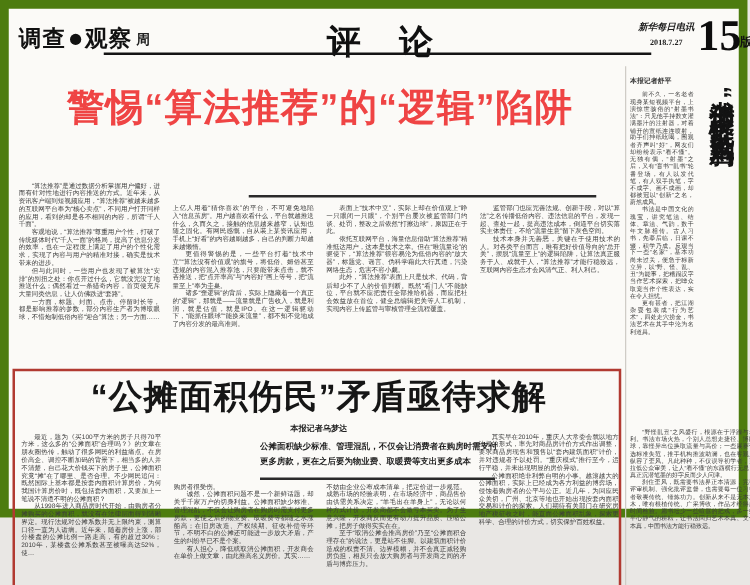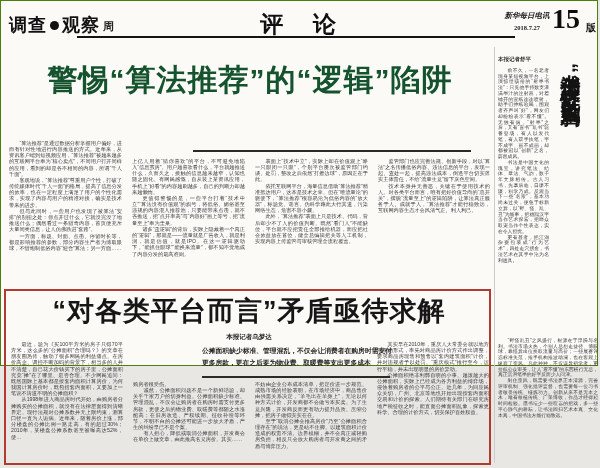--- a/index.html
+++ b/index.html
@@ -1,41 +1,41 @@
 <!DOCTYPE html>
 <html><head>
 <meta charset="utf-8">
 <style>
   html,body{margin:0;padding:0;}
   body{width:600px;height:468px;overflow:hidden;background:#e9e7e4;font-family:"Liberation Sans",sans-serif;}
-  #page{position:relative;width:598px;height:366px;background:#fbfaf7;border:1px solid #4d7c0f;box-sizing:border-box;}
+  #page{position:relative;width:598px;height:414px;background:#fbfaf7;border:7px solid #4d7c0f;box-sizing:border-box;}
   .abs{position:absolute;}
   .serif{font-family:"Liberation Serif","DejaVu Serif",serif;}
   .sans{font-family:"Liberation Sans","DejaVu Sans",sans-serif;}
   
   .half{transform:scale(0.5);transform-origin:0 0;width:200%;}
   .center{text-align:center;}
   .just{text-align:justify;text-justify:inter-ideograph;}
   .clip{overflow:hidden;}
   
   #logo{left:8px;top:12px;display:flex;align-items:center;gap:3px;}
   #logo .big{font-size:18px;font-weight:900;letter-spacing:1px;color:#111;}
   #logo-dot{width:9px;height:9px;border-radius:50%;background:#111;display:inline-block;}
   #logo-sub{width:16px;height:18px;}
   #logo-sub .half{font-size:11px;line-height:13px;font-weight:700;color:#222;}
-  #section-title{left:218px;top:8px;width:170px;font-size:23px;font-weight:700;letter-spacing:12px;color:#101010;}
+  #section-title{left:218px;top:8px;width:170px;font-size:27px;font-weight:700;letter-spacing:12px;color:#101010;}
   #head-rule{left:76px;top:35px;width:438px;height:2px;background:#141414;}
   #masthead{left:494px;top:10px;width:64px;height:12px;font-style:italic;}
   #masthead .half{font-size:15px;font-weight:700;color:#1a1a1a;text-align:center;}
   #issue-date{left:494px;top:23px;width:64px;height:10px;}
   #issue-date .half{font-size:13px;font-weight:700;color:#222;text-align:center;}
-  #page-number{left:551px;top:2px;font-size:28px;font-weight:900;color:#0d0d0d;}
+  #page-number{left:551px;top:2px;font-size:35px;font-weight:900;color:#0d0d0d;}
   #page-unit{left:585px;top:20px;font-size:10px;font-weight:700;color:#111;}
   
-  #a1-headline{left:8px;top:59px;width:482px;font-size:30px;font-weight:900;letter-spacing:1px;color:#14532d;}
+  #a1-headline{left:8px;top:59px;width:482px;font-size:30px;font-weight:900;letter-spacing:1px;color:#ef4444;}
   #a1-byline{left:8px;top:106px;width:482px;height:10px;}
   #a1-byline .half{font-size:14px;font-weight:700;color:#222;text-align:center;}
   #a1-lead{left:196px;top:119px;width:272px;height:28px;}
   #a1-lead .half{font-size:14.5px;line-height:1.85;font-weight:700;color:#1d1d1d;}
   #a1-rule{left:192px;top:149px;width:278px;height:2px;background:#2a2a2a;}
   .bodycol .half{font-size:10.4px;line-height:1.19;color:#3b3b3b;}
   .bodycol p{margin:0;text-indent:2em;}
   .bodycol.cont p:first-child{text-indent:0;}
   #a1c1{left:8px;top:139px;width:113px;height:148px;}
   #a1c2{left:131px;top:157px;width:113px;height:130px;}
@@ -110,21 +110,21 @@
       </div>
     </div>
   <div class="abs clip bodycol" id="a1c4">
       <div class="half just">
         <p>监管部门也应完善法规、创新手段，对以“算法”之名传播低俗内容、违法信息的平台，发现一起、查处一起，提高违法成本，倒逼平台切实落实主体责任，不给“流量生意”留下灰色空间。</p>
         <p>技术本身并无善恶，关键在于使用技术的人。对各类平台而言，唯有把好价值导向的“总开关”，摆脱“流量至上”的逻辑陷阱，让算法真正服务于人、成就于人，“算法推荐”才能行稳致远，互联网内容生态才会风清气正、利人利己。</p>
       </div>
     </div>
 
   <div class="abs" id="a2-box" style="border-color: rgb(177, 58, 49);"></div>
-  <div class="abs sans center" id="a2-headline">“对各类平台而言”矛盾亟待求解</div>
+  <div class="abs sans center" id="a2-headline">“公摊面积伤民”矛盾亟待求解</div>
   <div class="abs clip" id="a2-byline">
       <div class="half">本报记者乌梦达</div>
     </div>
   <div class="abs clip" id="a2-lead">
       <div class="half just">公摊面积缺少标准、管理混乱，不仅会让消费者在购房时需支付更多房款，更在之后要为物业费、取暖费等支出更多成本</div>
     </div>
   <div class="abs" id="a2-rule"></div>
   <div class="abs clip bodycol" id="a2c1">
       <div class="half just">
         <p>最近，题为《买100平方米的房子只得70平方米，这么多的“公摊面积”合理吗？》的文章在朋友圈热传，触动了很多网民的利益痛点。在房价高企、调控不断加码的背景下，相当多的人并不清楚，自己花大价钱买下的房子里，公摊面积究竟“摊”在了哪里、是否合理。不少网民追问：既然国际上基本都是按套内面积计算房价，为何我国计算房价时，既包括套内面积，又要加上一笔说不清道不明的公摊面积？</p>

